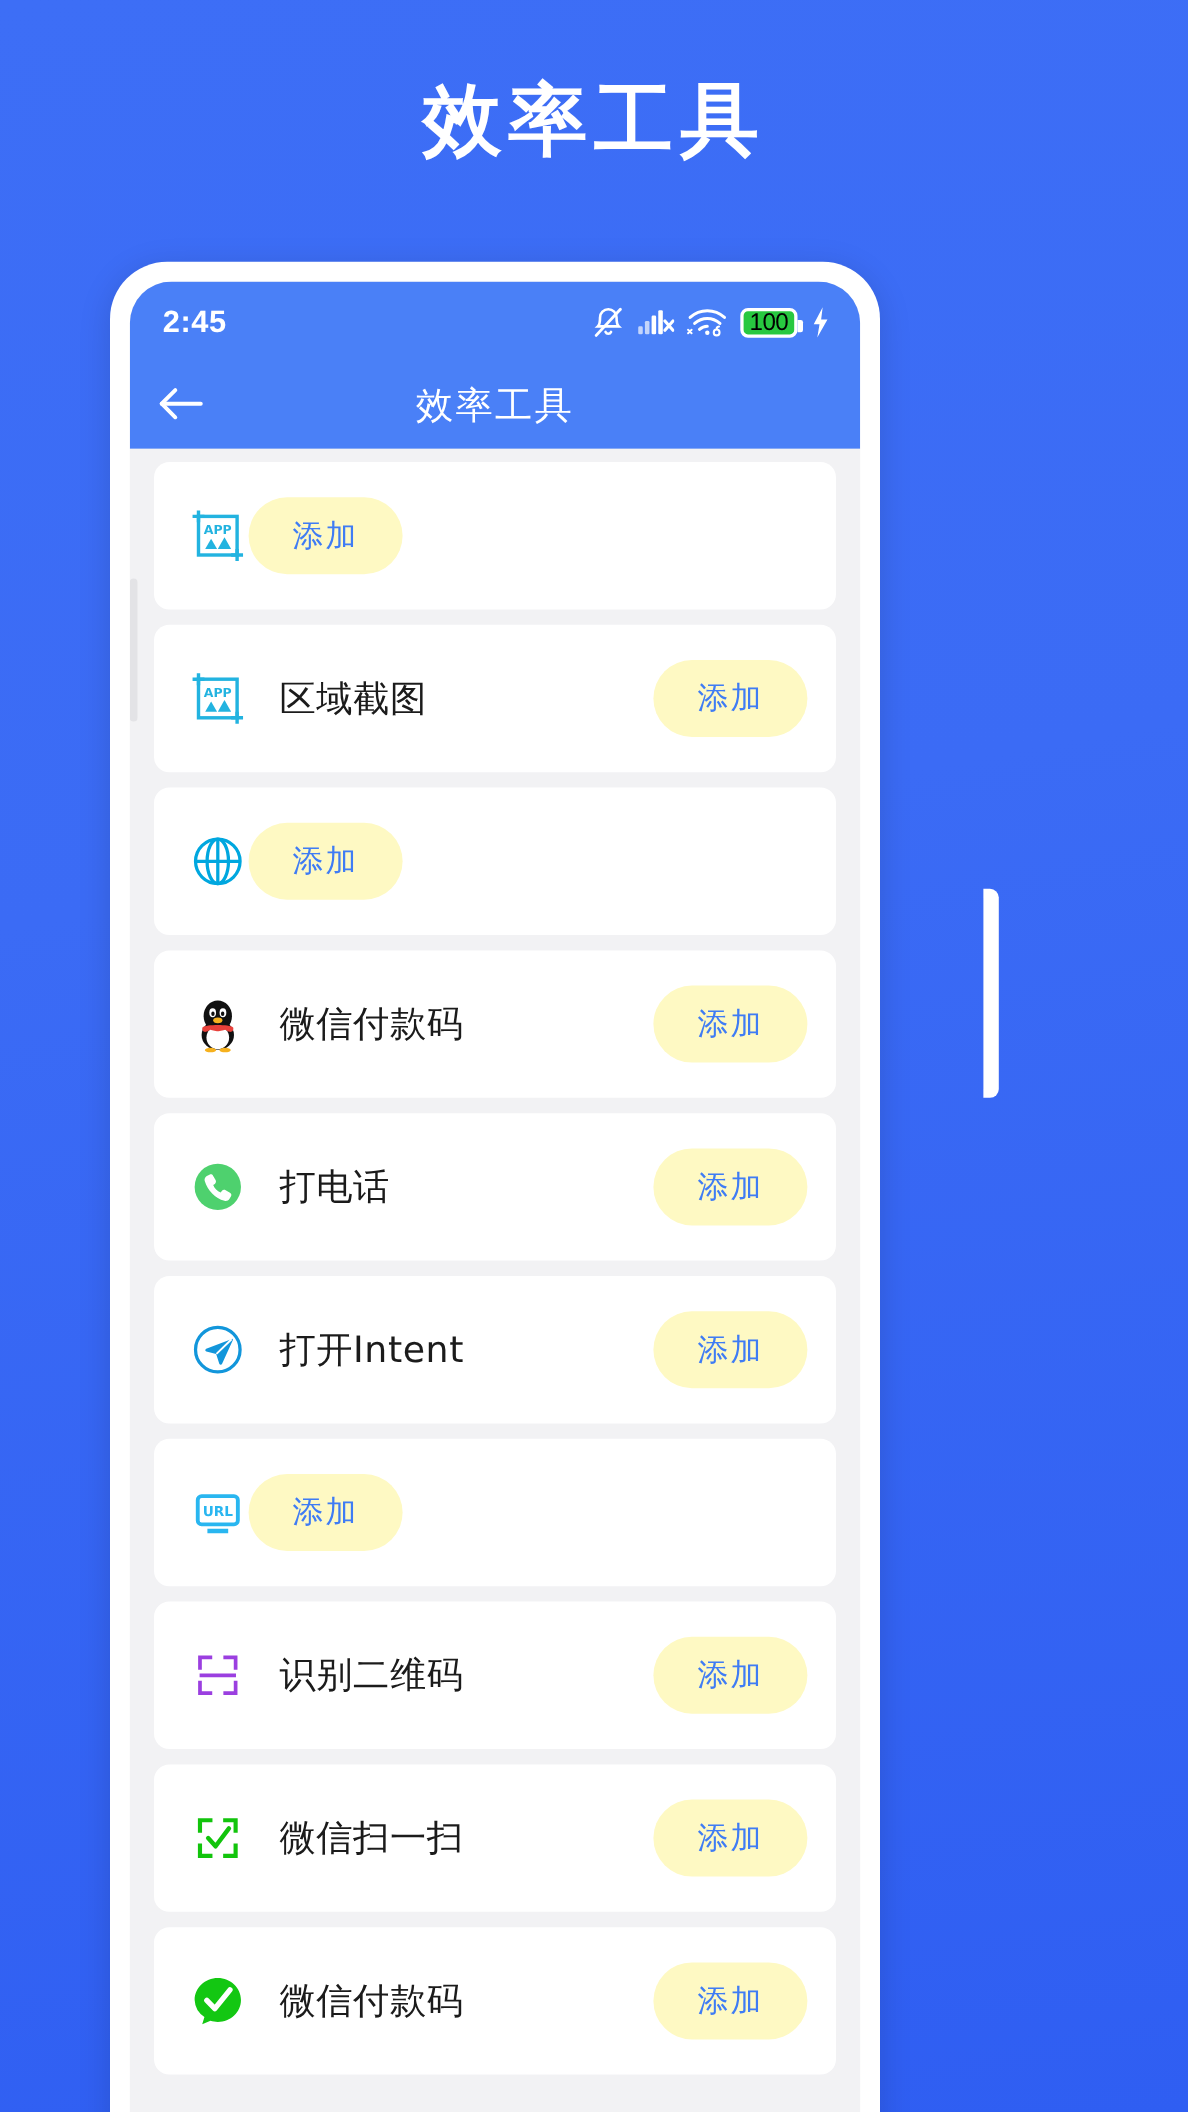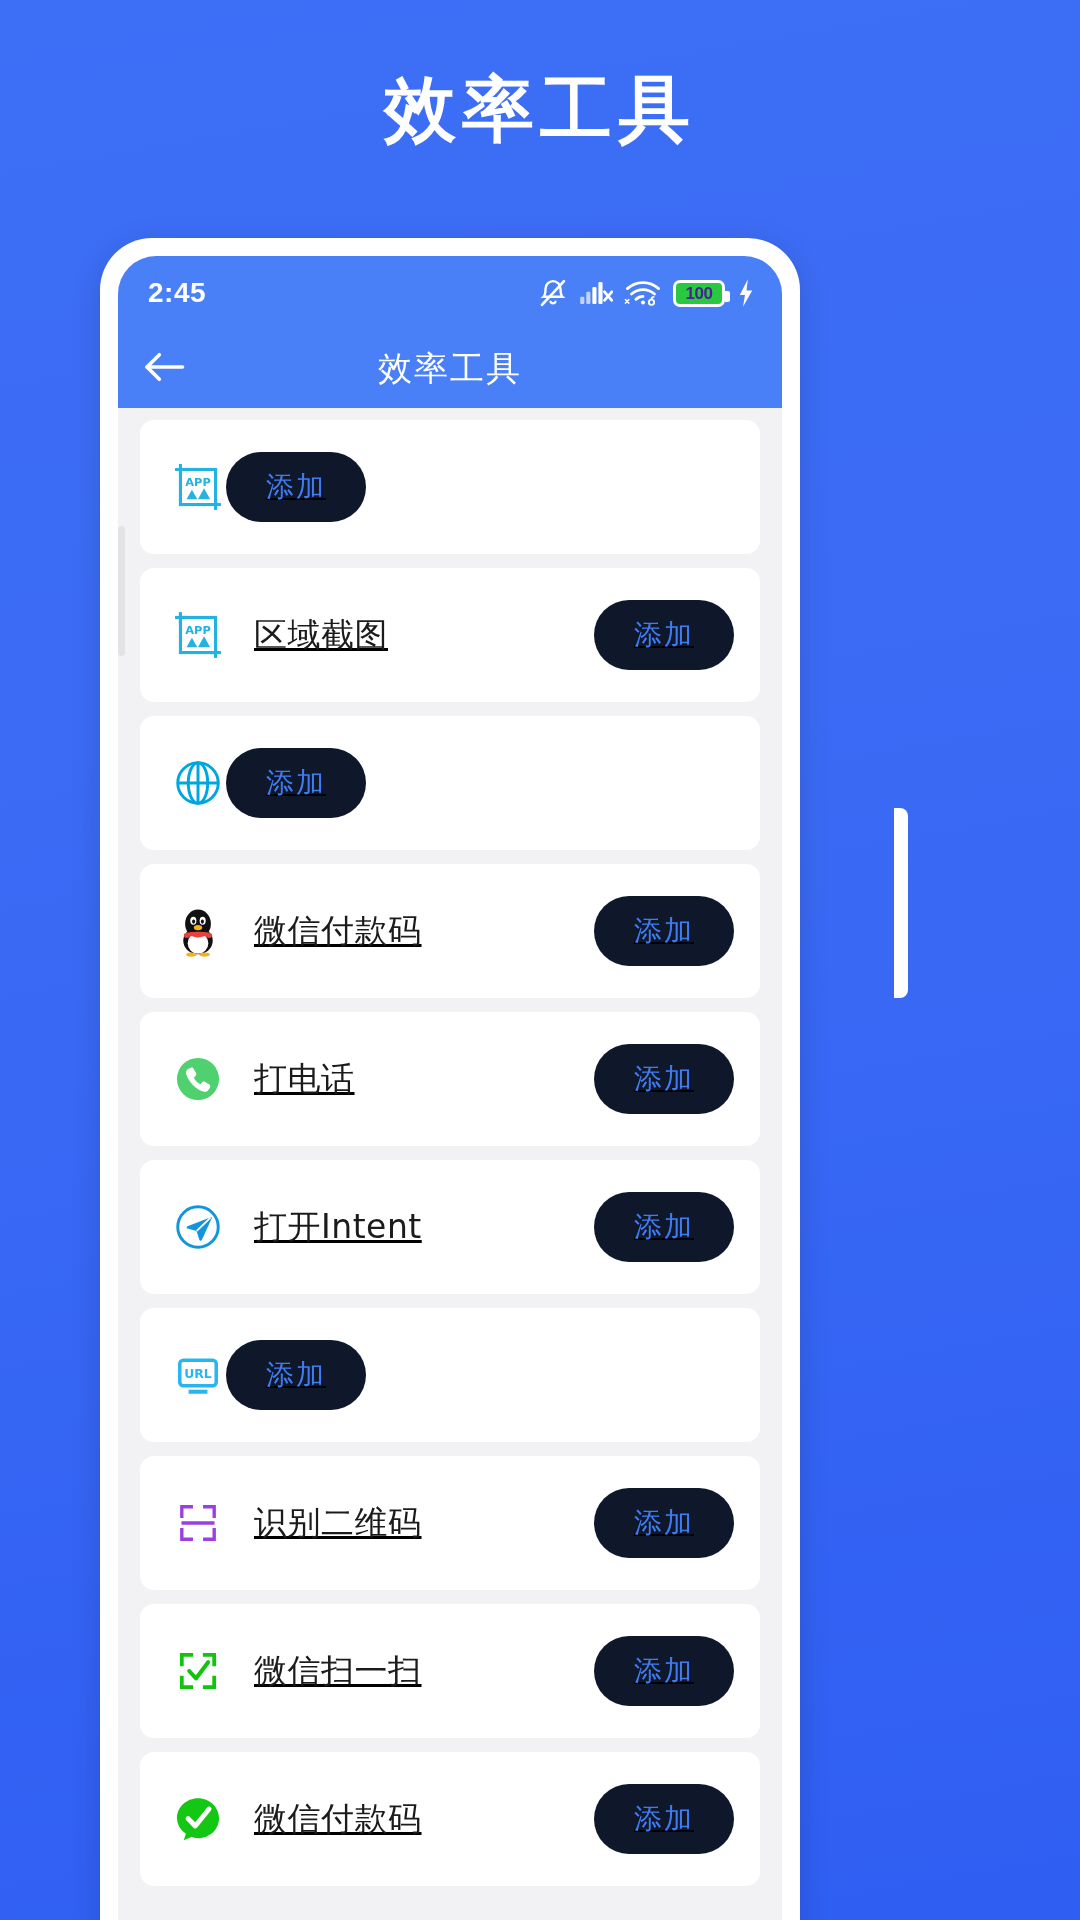--- a/index.html
+++ b/index.html
@@ -52,21 +52,21 @@
   .batt{
     position:relative; width:52px; height:27px;
     border:3px solid #ffffff; border-radius:7px;
     display:flex; align-items:center; justify-content:center;
     background:#28c840;
   }
   .batt:after{
     content:""; position:absolute; right:-8px; top:8px;
     width:5px; height:11px; background:#fff; border-radius:0 2px 2px 0;
   }
-  .batt span{ font-size:17px; font-weight:700; color:#4c1d95; line-height:1; letter-spacing:-.5px;}
+  .batt span{ font-size:22px; font-weight:400; color:#000000; line-height:1; letter-spacing:-.5px;}
 
   
   .navbar{
     height:78px; background:#4a80f7;
     display:flex; align-items:center; position:relative;
   }
   .nav-back{ width:92px; display:flex; align-items:center; justify-content:center; cursor:pointer;}
   .nav-title{
     position:absolute; left:0; width:100%; text-align:center;
     color:#fff; font-size:34px; font-weight:500; letter-spacing:2px;
@@ -83,38 +83,37 @@
     overflow:hidden;
   }
   .card{
     background:#ffffff;
     margin:0 22px 14px 22px;
     border-radius:14px;
     height:134px;
     display:flex; align-items:center;
     padding:0 26px 0 30px;
     cursor:pointer;
-    text-decoration:underline;
   }
   .card:first-child{ border-radius:14px; }
   .icon-box{
     width:56px; height:56px; flex:0 0 56px;
     display:flex; align-items:center; justify-content:center;
   }
   .icon-box svg{ display:block; }
   .item-label{
     flex:1 1 auto; margin-left:28px;
     font-size:33px; color:#1b1b1b; font-weight:400;
     letter-spacing:.5px;
     font-family:"DejaVu Sans","Liberation Sans",sans-serif;
     white-space:nowrap;
   }
   .add-btn{
     flex:0 0 auto;
-    background:#0f172a;
+    background:#fef9c3;
     color:#3f7cf4;
     font-size:28px;
     font-weight:500;
     letter-spacing:2px;
     border:none;
     border-radius:40px;
     padding:16px 40px;
     cursor:pointer;
     font-family:"DejaVu Sans","Liberation Sans",sans-serif;
     text-align:right;

